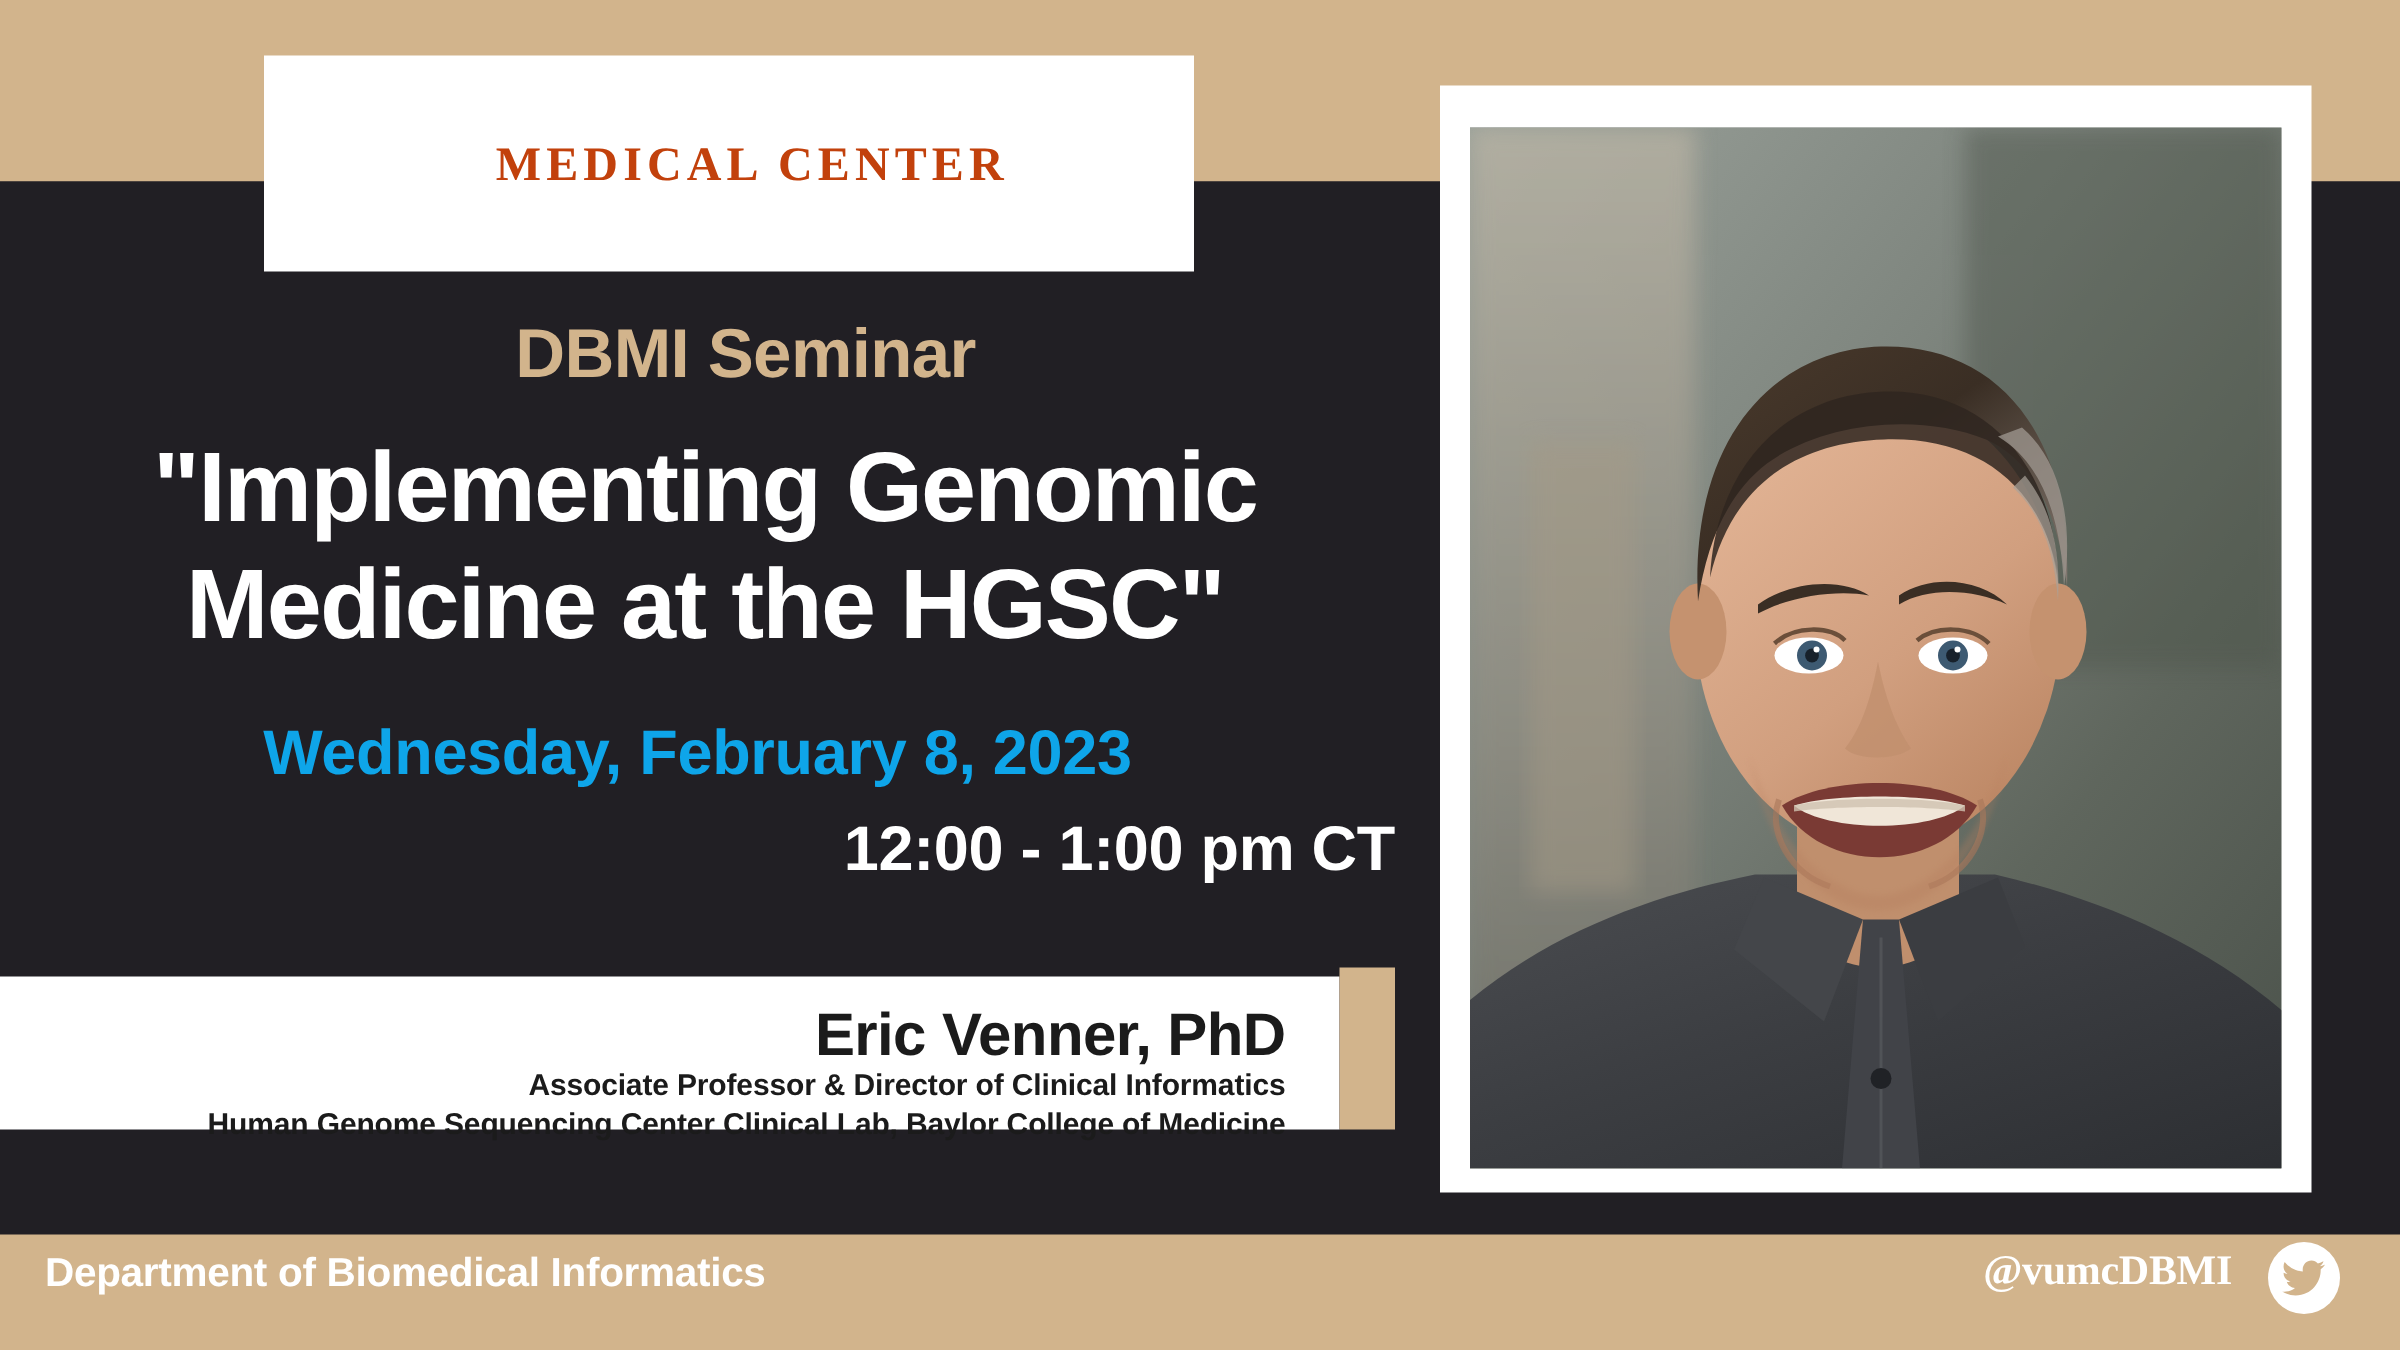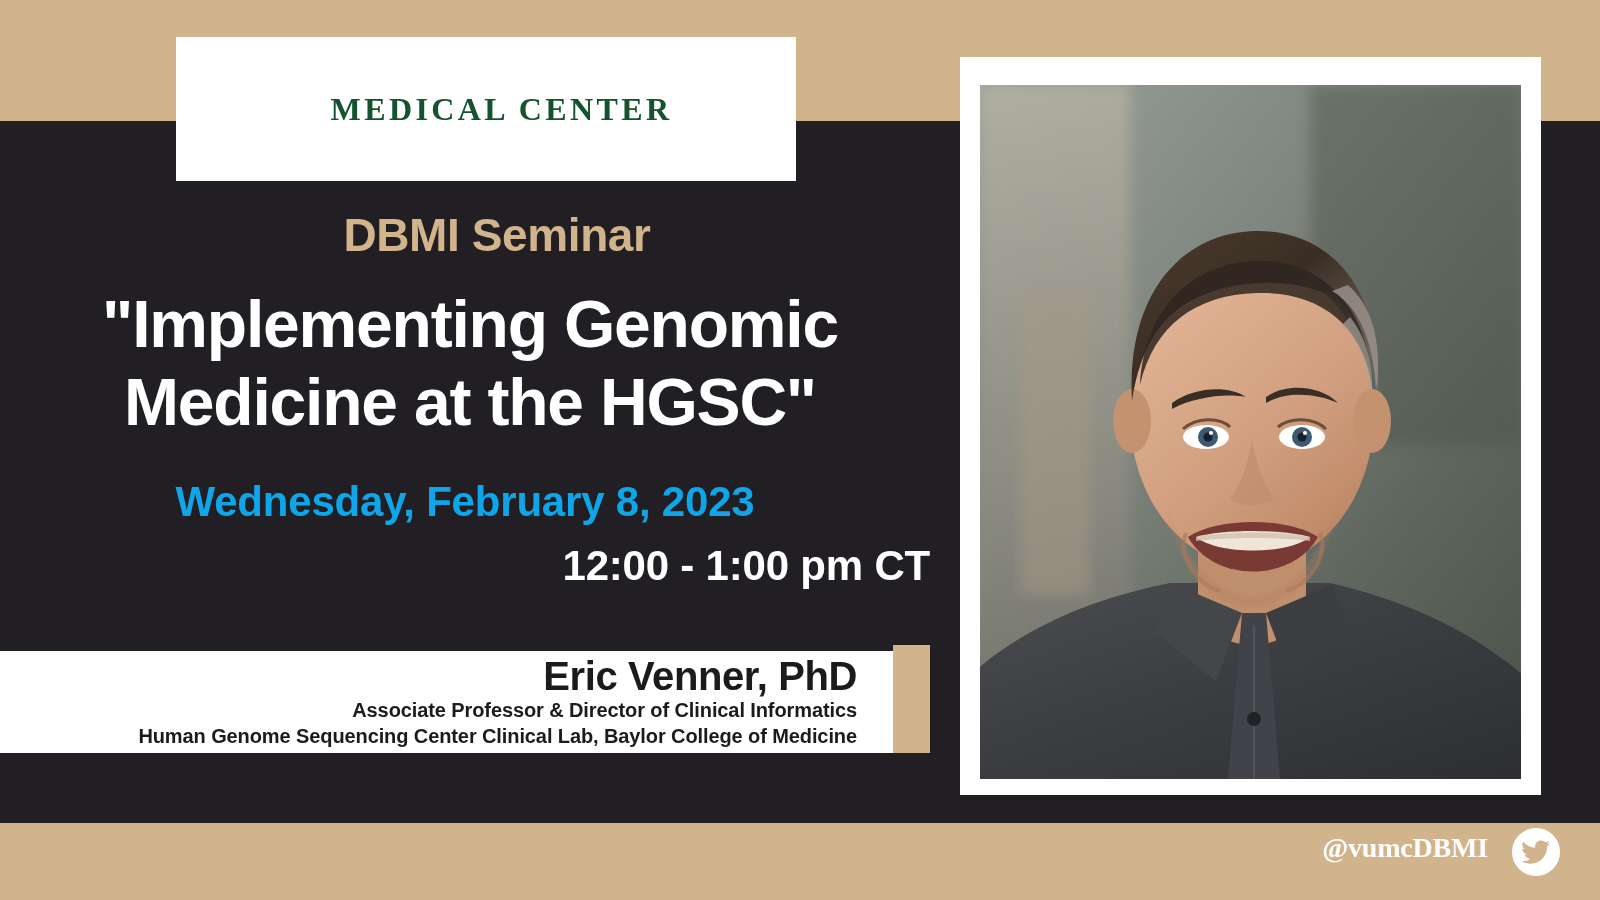--- a/index.html
+++ b/index.html
@@ -73,21 +73,21 @@
     width: 58px; height: 62px;
     margin: 0 12px 0 14px;
     flex: 0 0 auto;
     display: block;
   }
   .logo-line2 {
     font-family: "Liberation Serif", serif;
     font-weight: bold;
     font-size: 32px;
     letter-spacing: 3.4px;
-    color: #14532d;
+    color: #c2410c;
     white-space: nowrap;
     margin-left: 31px;
   }
 
   
   .seminar-kicker {
     position: absolute;
     left: 0; top: 208px;
     width: 930px;
     text-align: center;
@@ -154,21 +154,21 @@
     padding-right: 18px;
     box-sizing: border-box;
   }
   .speaker-name {
     font-size: 40px;
     font-weight: bold;
     color: #1b1b1b;
     font-stretch: condensed;
     letter-spacing: -0.4px;
     line-height: 1.08;
-    padding-top: 4px;
+    padding-top: 18px;
   }
   .speaker-role, .speaker-affil {
     font-size: 20px;
     font-weight: bold;
     color: #1b1b1b;
     font-stretch: condensed;
     line-height: 1.28;
     letter-spacing: -0.1px;
   }
 
@@ -340,20 +340,21 @@
         <path d="M216 452 C242 444 304 444 330 452 C308 470 238 470 216 452 Z" fill="#f0e6d8"></path>
         <path d="M216 452 C242 446 304 446 330 452 L330 456 C304 452 242 452 216 456 Z" fill="#cfc2b0" opacity="0.8"></path>
         <path d="M206 448 C198 470 214 498 240 506" stroke="#a9775a" stroke-width="4" fill="none" opacity="0.6"></path>
         <path d="M340 448 C348 470 332 498 306 506" stroke="#a9775a" stroke-width="4" fill="none" opacity="0.6"></path>
 
         <path d="M186 418 C206 486 246 512 272 512 C298 512 338 486 358 418 C344 490 306 522 272 522 C238 522 200 490 186 418 Z" fill="#b57f5e" opacity="0.35" filter="url(#soft2)"></path>
       </svg>
     </div>
   </div>
 
+  <div class="footer-dept">Department of Biomedical Informatics</div>
   <div class="footer-handle">@vumcDBMI</div>
   <div class="twitter-badge">
     <svg viewBox="0 0 24 24">
       <path fill="#d2b48c" d="M23 4.9c-.8.4-1.7.6-2.6.8 1-.6 1.7-1.5 2-2.6-.9.5-1.9.9-3 1.1-.9-.9-2.1-1.5-3.4-1.5-2.6 0-4.7 2.1-4.7 4.7 0 .4 0 .7.1 1.1C7.5 8.3 4 6.4 1.7 3.5c-.4.7-.6 1.5-.6 2.4 0 1.6.8 3 2.1 3.9-.8 0-1.5-.2-2.1-.6v.1c0 2.3 1.6 4.2 3.8 4.6-.4.1-.8.2-1.2.2-.3 0-.6 0-.9-.1.6 1.9 2.3 3.2 4.4 3.3-1.6 1.3-3.6 2-5.8 2-.4 0-.8 0-1.1-.1 2.1 1.3 4.6 2.1 7.2 2.1 8.7 0 13.4-7.2 13.4-13.4v-.6c.9-.7 1.7-1.5 2.3-2.4z"></path>
     </svg>
   </div>
 
 </div>
 
 </body></html>

